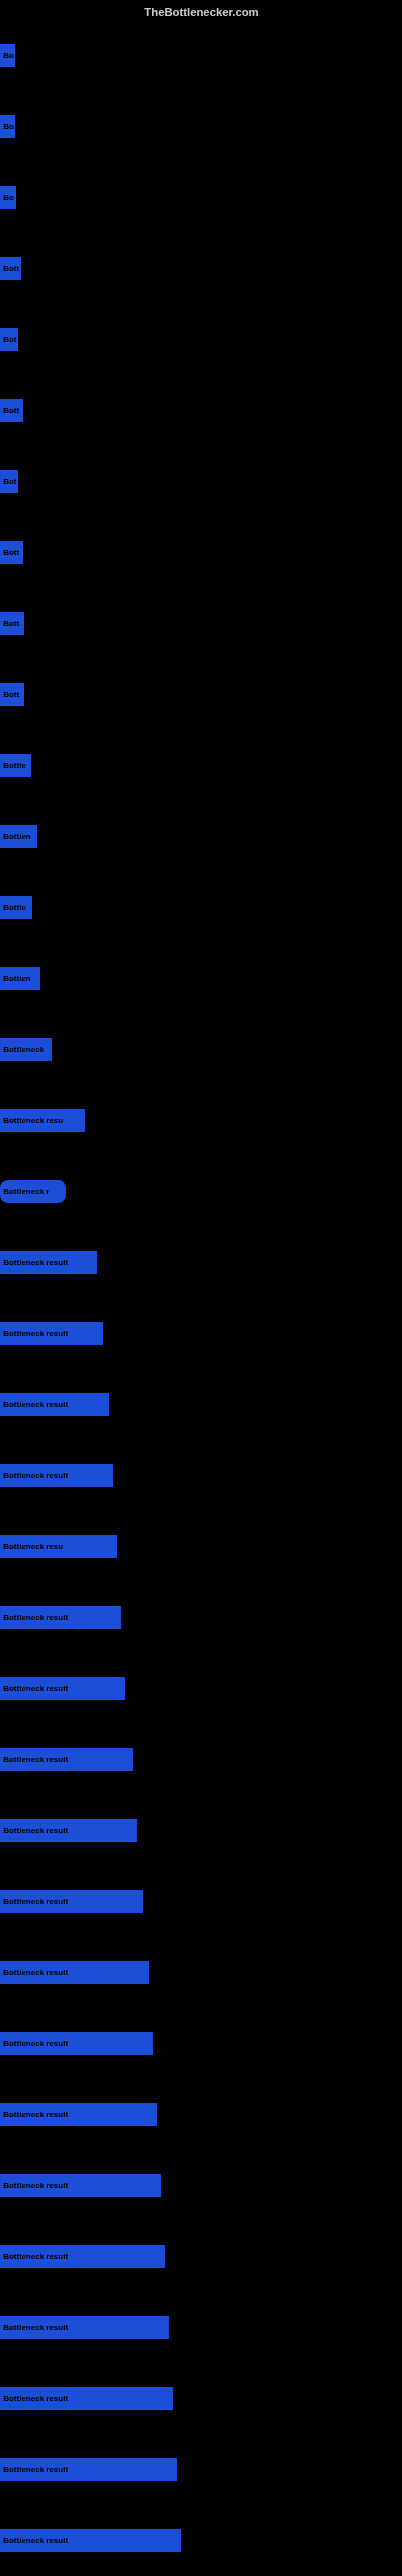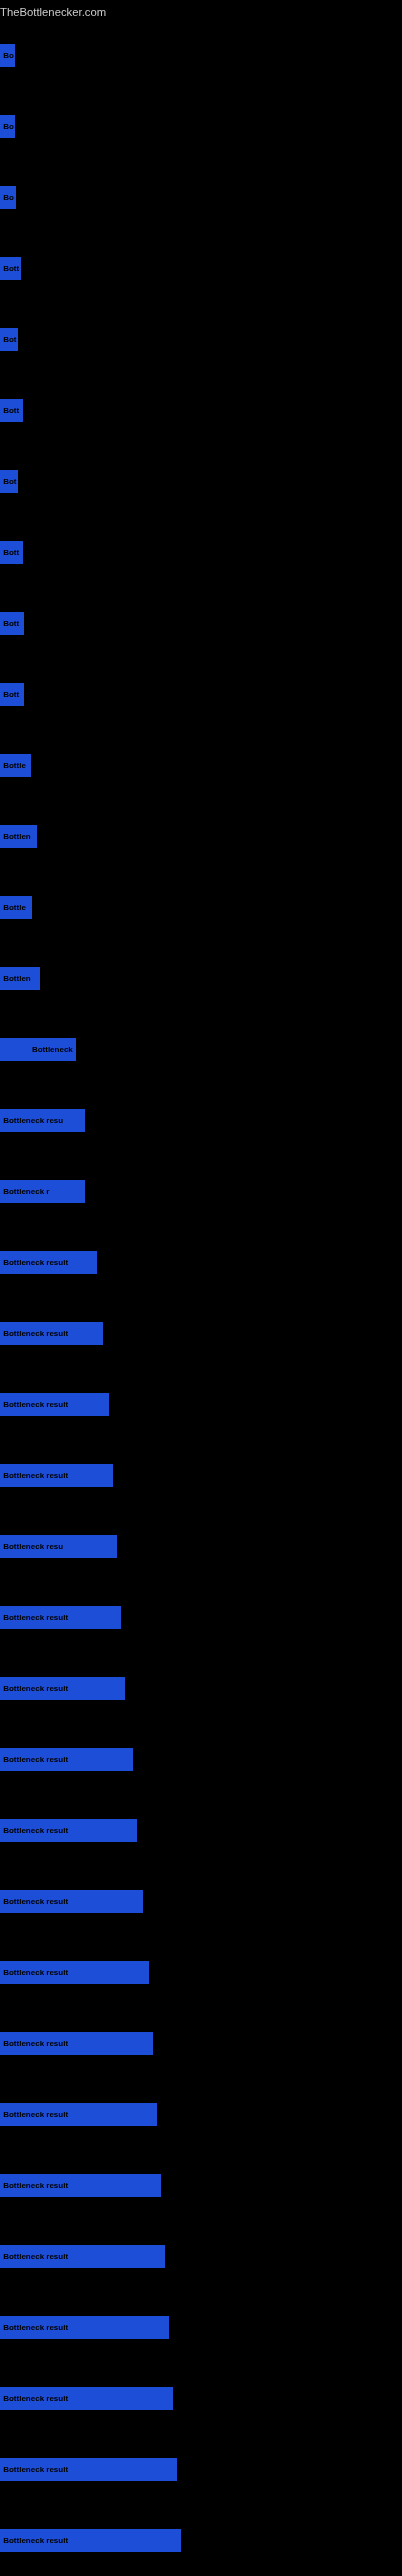--- a/index.html
+++ b/index.html
@@ -12,26 +12,27 @@
       background-color: #000000;
       width: 403px;
       min-height: 2576px;
       font-family: Arial, sans-serif;
       position: relative;
     }
 
     .site-title {
       color: #cccccc;
       font-size: 11.3px;
-      text-align: left;
+      text-align: center;
       padding: 6.4px 0 3.2px 0;
       position: absolute;
       top: 0;
       left: 0;
       right: 0;
+      font-weight: bold;
     }
 
     .bars-container {
       position: absolute;
       top: 16px;
       left: 0;
       width: 403px;
     }
 
     .bar-row {
@@ -128,31 +129,31 @@
       <div class="bar" style="width: 32px;">
         <span class="bar-label">Bottle</span>
       </div>
     </div>
     <div class="bar-row">
       <div class="bar" style="width: 40px;">
         <span class="bar-label">Bottlen</span>
       </div>
     </div>
     <div class="bar-row">
-      <div class="bar" style="width: 76px; justify-content: flex-end;">
+      <div class="bar" style="width: 52px;">
         <span class="bar-label">Bottleneck</span>
       </div>
     </div>
     <div class="bar-row">
       <div class="bar" style="width: 85px;">
         <span class="bar-label">Bottleneck resu</span>
       </div>
     </div>
     <div class="bar-row">
-      <div class="bar" style="width: 85px;">
+      <div class="bar" style="width: 66px; border-radius: 8px;">
         <span class="bar-label">Bottleneck r</span>
       </div>
     </div>
     <div class="bar-row">
       <div class="bar" style="width: 97px;">
         <span class="bar-label">Bottleneck result</span>
       </div>
     </div>
     <div class="bar-row">
       <div class="bar" style="width: 103px;">

